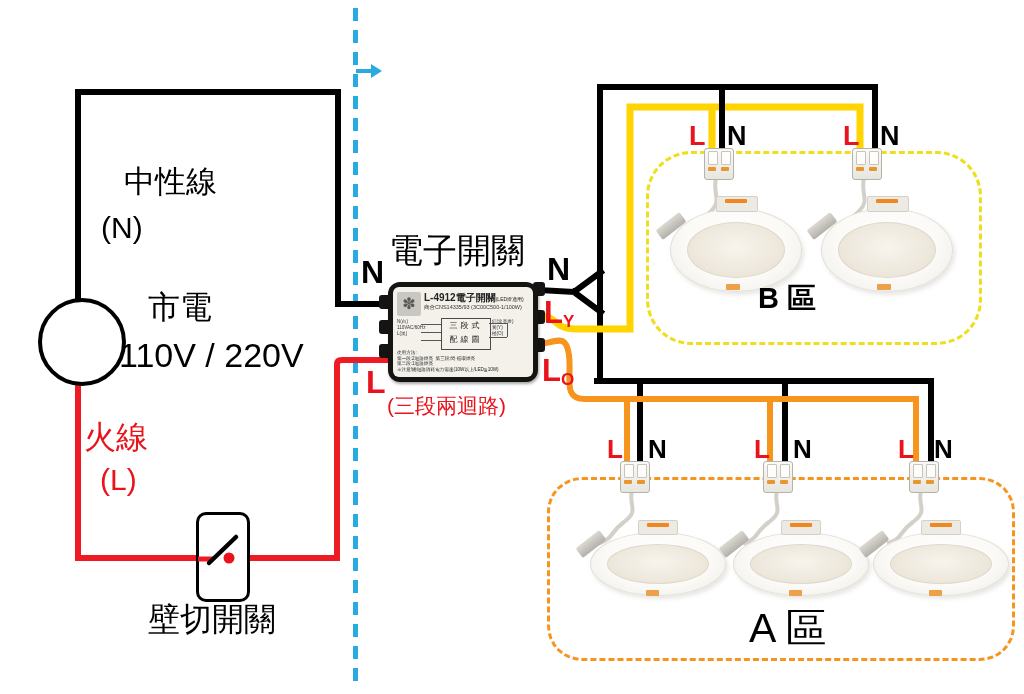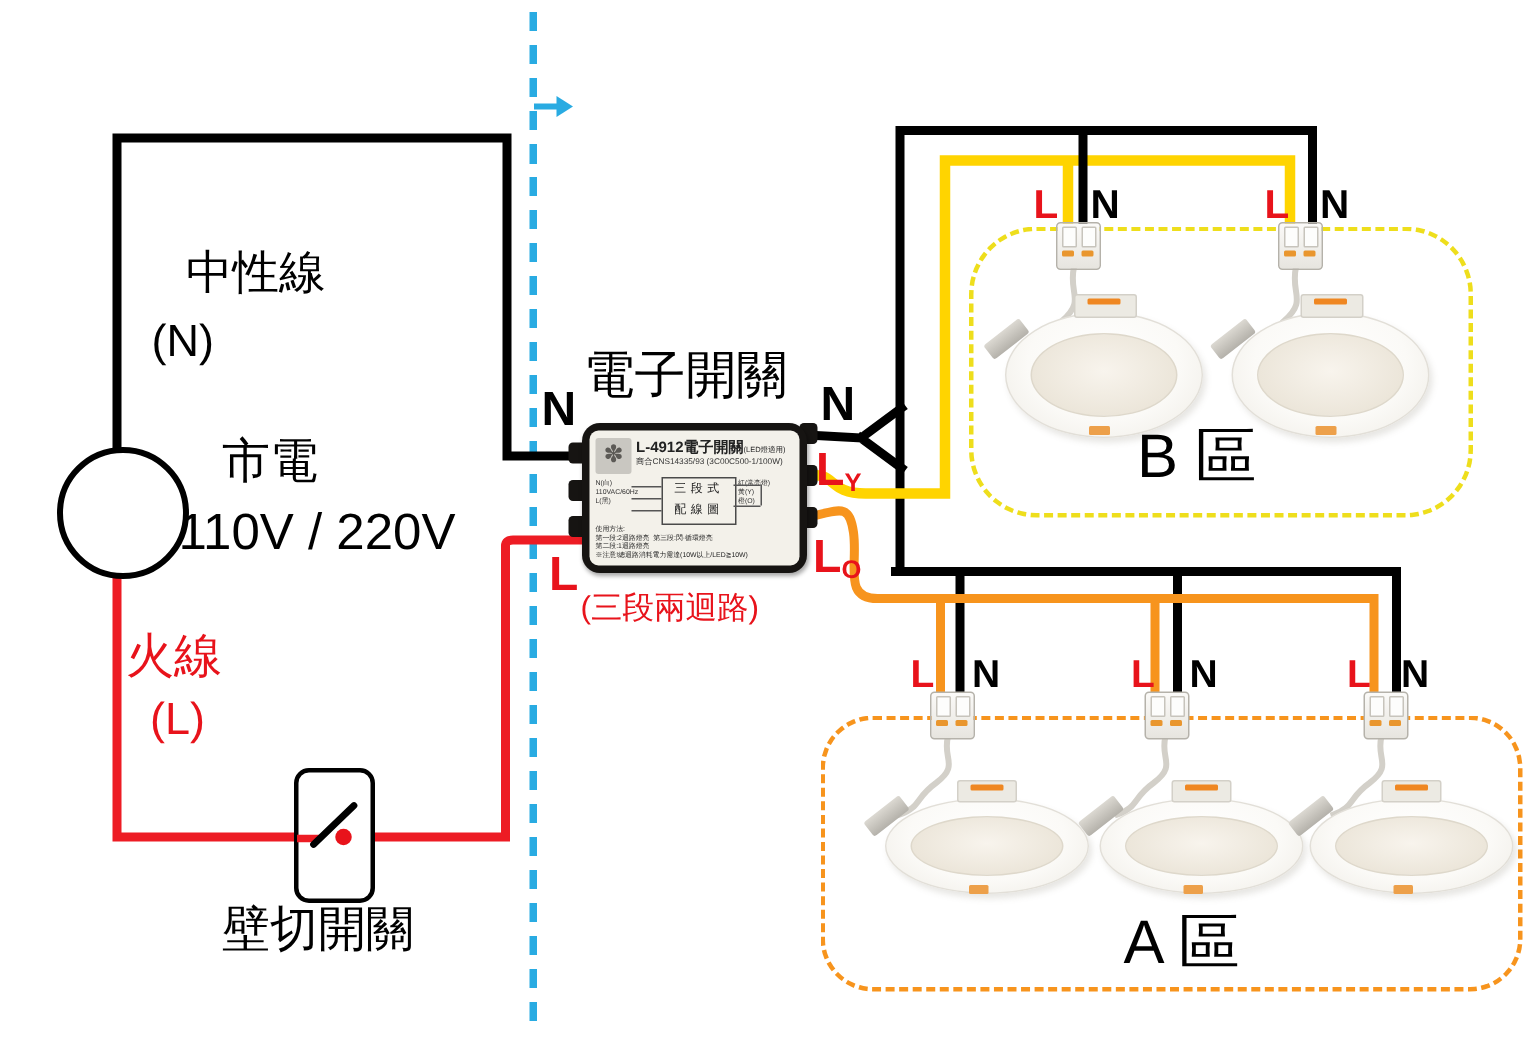--- a/index.html
+++ b/index.html
@@ -261,16 +261,16 @@
   <div class="lbl red" style="left:843px;top:122px;font-size:27px;font-weight:600;z-index:7;">L</div>
   <div class="lbl" style="left:880px;top:122px;font-size:27px;font-weight:600;z-index:7;">N</div>
 
   <div class="lbl red" style="left:607px;top:436px;font-size:26px;font-weight:600;z-index:7;">L</div>
   <div class="lbl" style="left:648px;top:436px;font-size:26px;font-weight:600;z-index:7;">N</div>
   <div class="lbl red" style="left:754px;top:436px;font-size:26px;font-weight:600;z-index:7;">L</div>
   <div class="lbl" style="left:793px;top:436px;font-size:26px;font-weight:600;z-index:7;">N</div>
   <div class="lbl red" style="left:898px;top:436px;font-size:26px;font-weight:600;z-index:7;">L</div>
   <div class="lbl" style="left:934px;top:436px;font-size:26px;font-weight:600;z-index:7;">N</div>
 
-  <div class="lbl" style="left:758px;top:283px;font-size:41px;font-weight:400;z-index:7;">B 區</div>
+  <div class="lbl" style="left:758px;top:283px;font-size:29px;font-weight:700;z-index:7;">B 區</div>
   <div class="lbl" style="left:749px;top:607px;font-size:41px;font-weight:500;z-index:7;">A 區</div>
 
 </div>
 
 </body></html>

